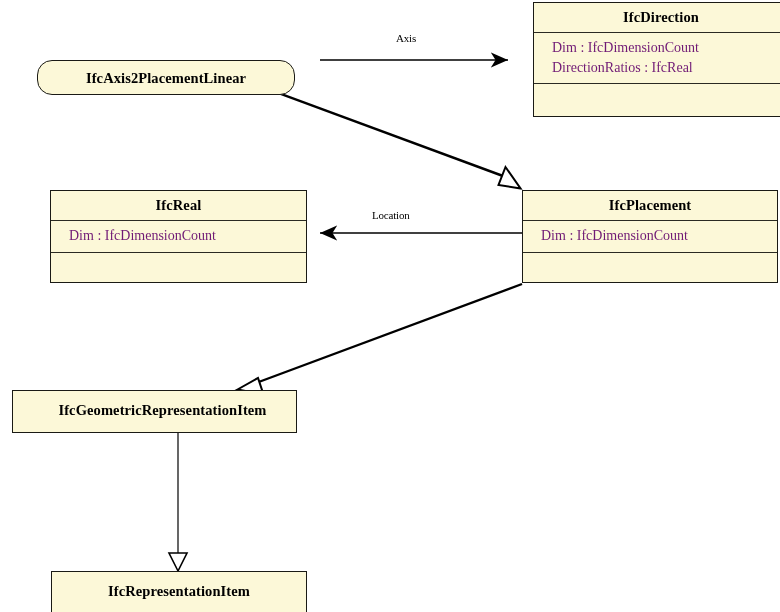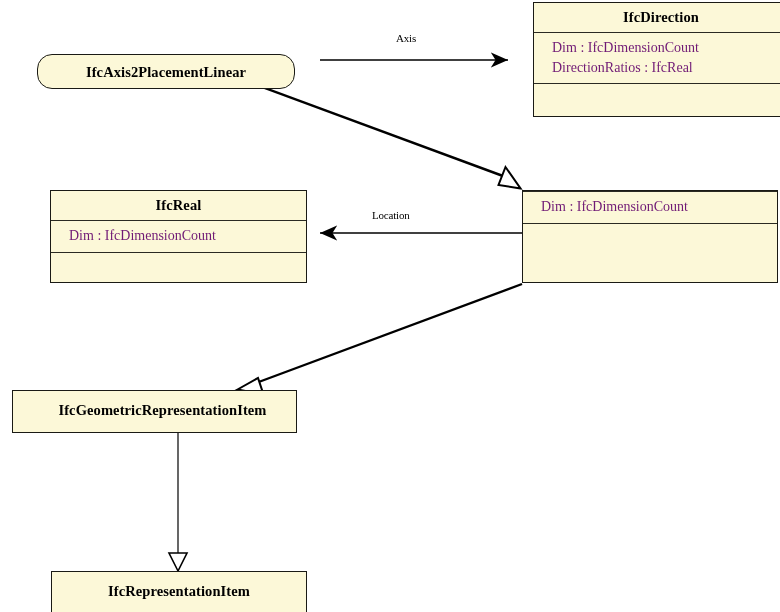--- a/index.html
+++ b/index.html
@@ -105,21 +105,21 @@
       <line x1="522" y1="284" x2="256" y2="383" stroke="#000000" stroke-width="2.4"></line>
       <path d="M 237.5 389.5 L 258.0 378.0 L 263.5 394.5 Z" fill="#ffffff" stroke="#000000" stroke-width="2.0" stroke-linejoin="miter"></path>
     </g>
 
     <g>
       <line x1="178" y1="433" x2="178" y2="556" stroke="#000000" stroke-width="1.2"></line>
       <path d="M 178 571 L 169 553 L 187 553 Z" fill="#ffffff" stroke="#000000" stroke-width="1.6" stroke-linejoin="miter"></path>
     </g>
   </svg>
 
-  <div class="uml-class compact" style="left:37px; top:54px; width:258px; height:35px;border-radius:15px;">
+  <div class="uml-class compact" style="left:37px; top:60px; width:258px; height:35px;border-radius:15px;">
     <div class="uml-name">IfcAxis2PlacementLinear</div>
   </div>
 
   <div class="uml-class" style="left:522px; top:2px; width:256px; height:115px;margin-left:11px;">
     <div class="uml-name">IfcDirection</div>
     <div class="uml-divider"></div>
     <div class="uml-attrs">
       <div class="uml-attr">Dim : IfcDimensionCount</div>
       <div class="uml-attr">DirectionRatios : IfcReal</div>
     </div>
@@ -131,20 +131,21 @@
     <div class="uml-name">IfcReal</div>
     <div class="uml-divider"></div>
     <div class="uml-attrs">
       <div class="uml-attr">Dim : IfcDimensionCount</div>
     </div>
     <div class="uml-divider"></div>
     <div class="uml-ops"></div>
   </div>
 
   <div class="uml-class" style="left:522px; top:190px; width:256px; height:93px;">
+    <div class="uml-name">IfcPlacement</div>
     <div class="uml-divider"></div>
     <div class="uml-attrs">
       <div class="uml-attr">Dim : IfcDimensionCount</div>
     </div>
     <div class="uml-divider"></div>
     <div class="uml-ops"></div>
   </div>
 
   <div class="uml-class compact" style="left:12px; top:390px; width:285px; height:43px;padding-left:16px;">
     <div class="uml-name" style="padding-top:11px;">IfcGeometricRepresentationItem</div>

